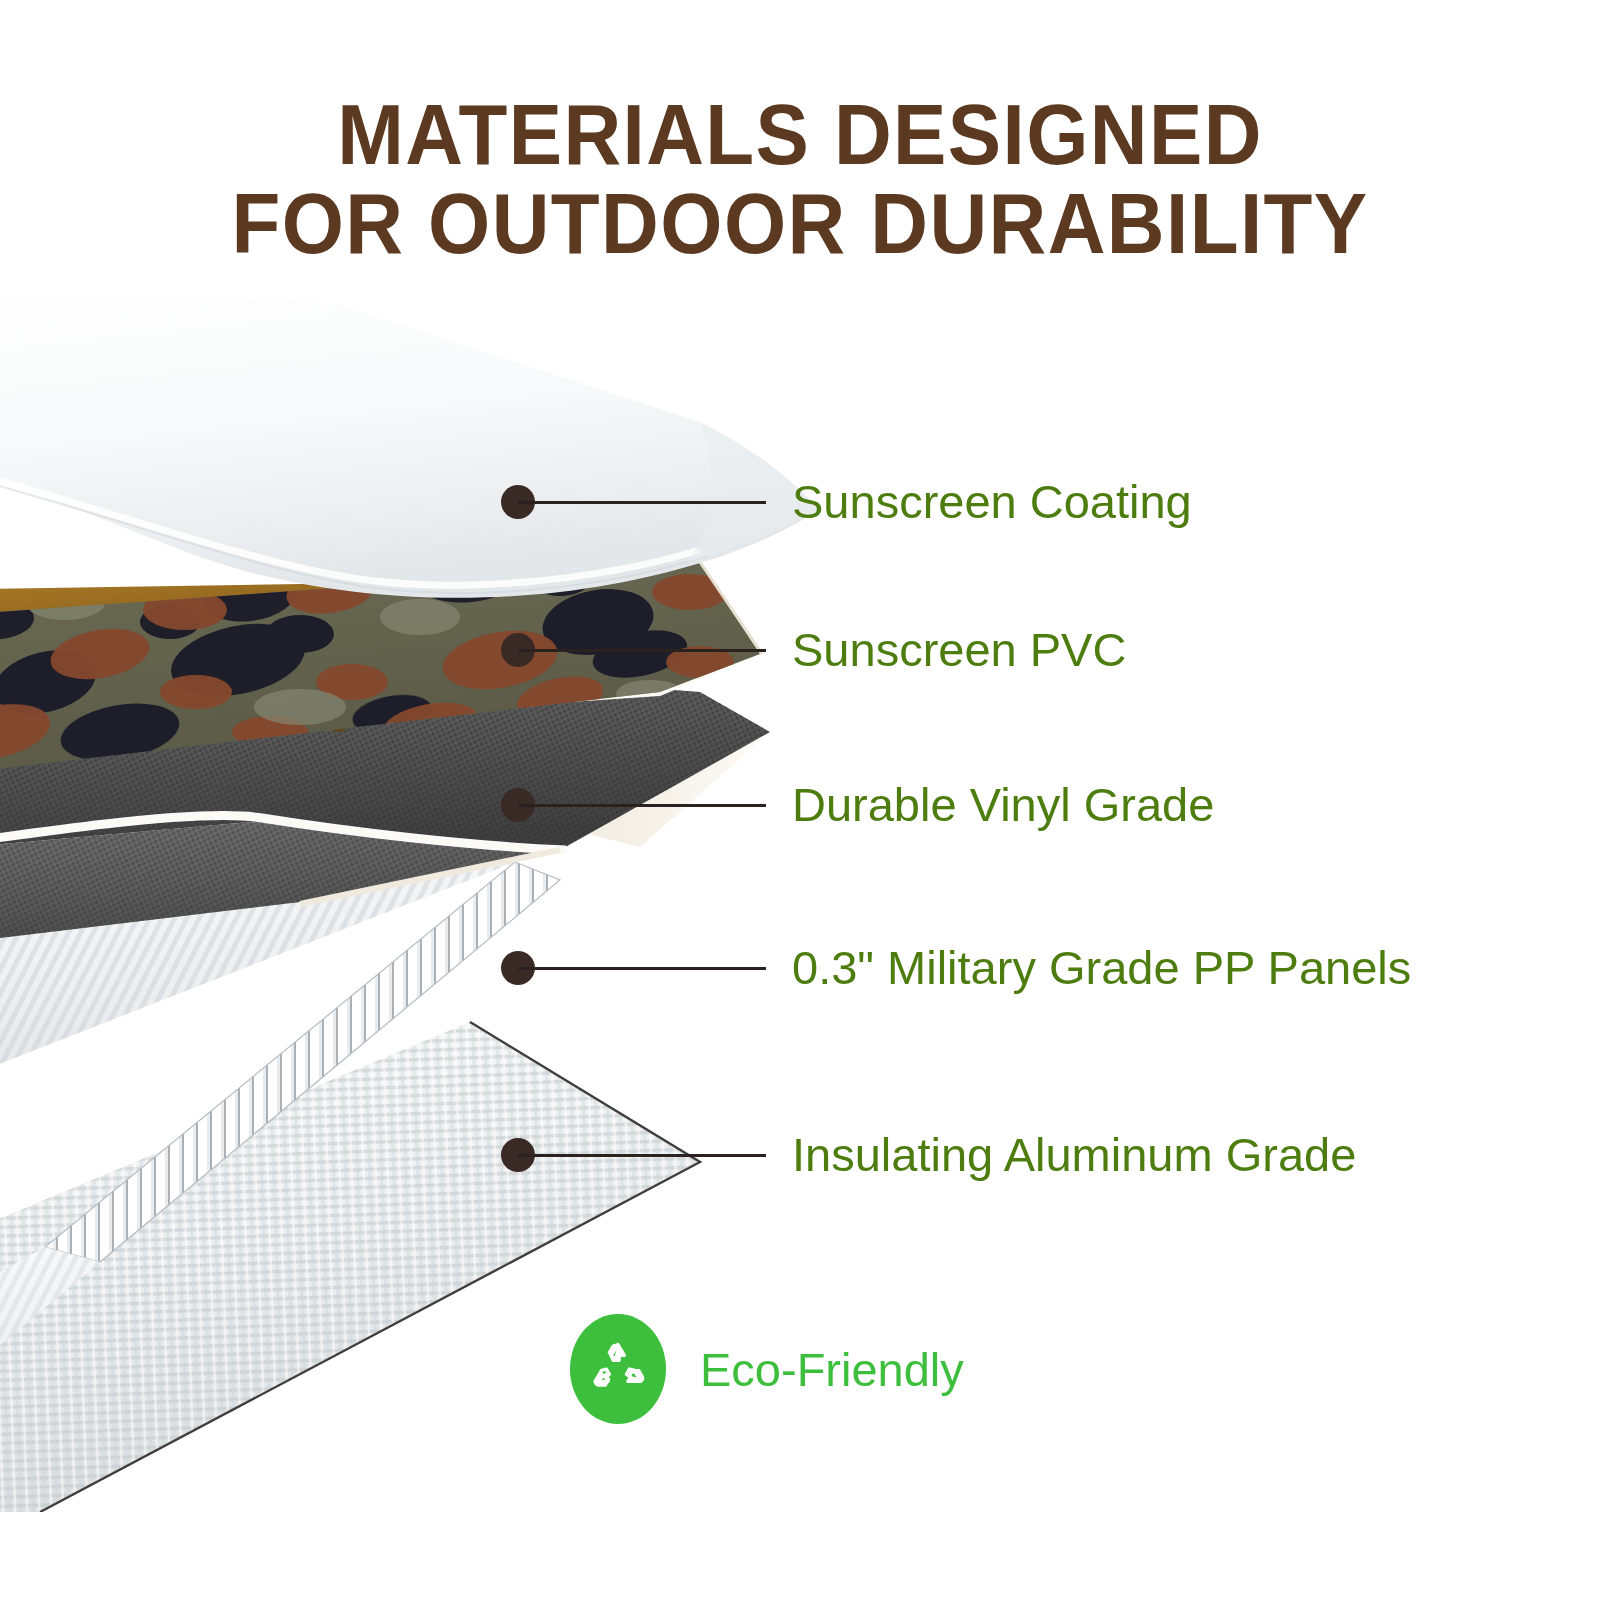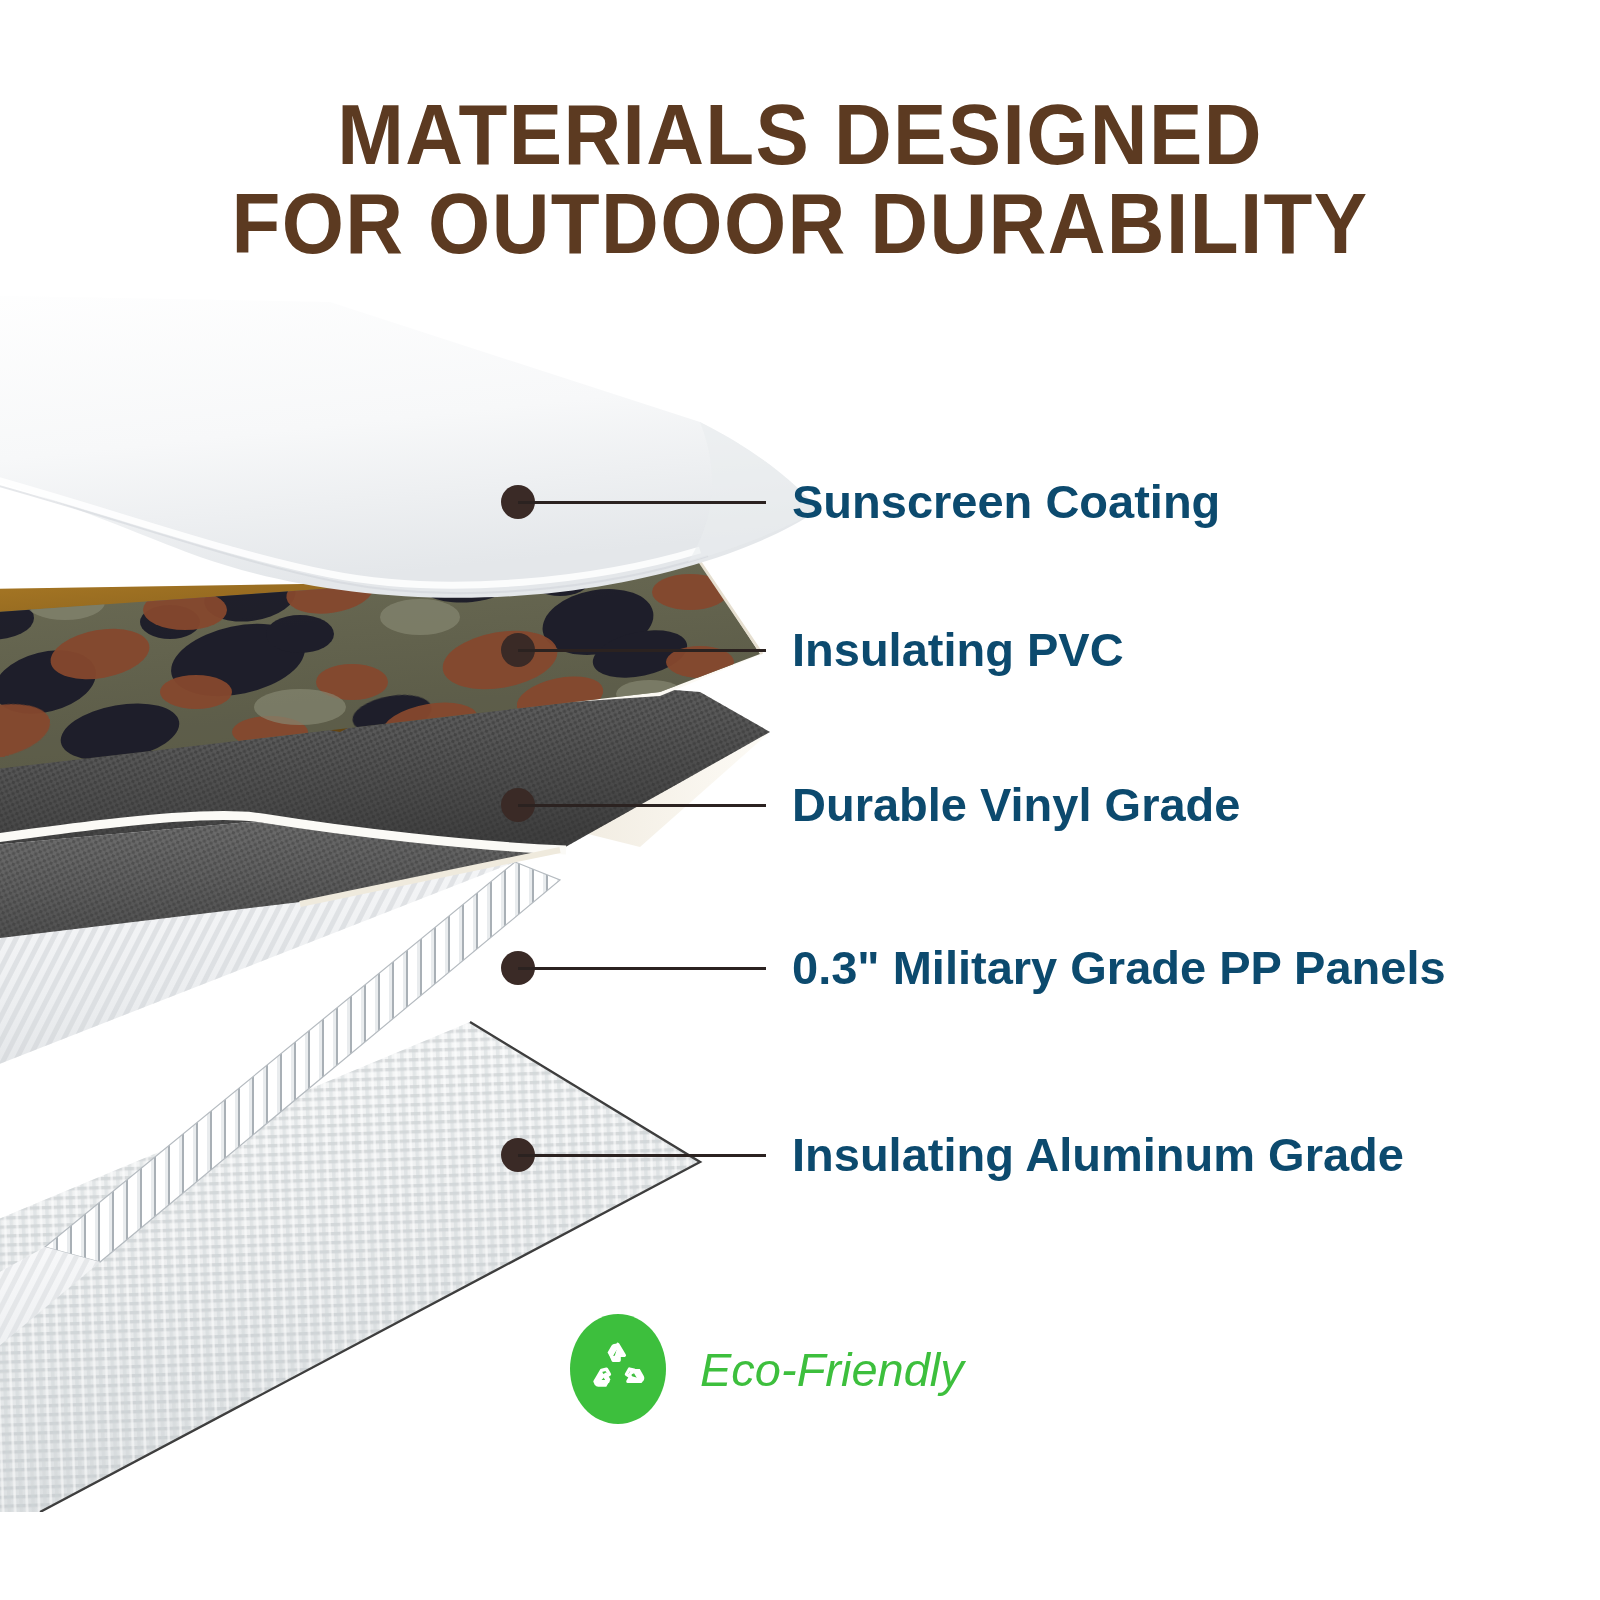--- a/index.html
+++ b/index.html
@@ -26,25 +26,25 @@
     white-space:nowrap;
   }
   .title-line{display:block;}
 
   
   .art{position:absolute;left:0;top:250px;width:900px;height:1250px;}
 
   
   .label{
     position:absolute;
-    color:#0c4a6e;
+    color:#4d7c0f;
     font-size:47px;
     line-height:1;
     white-space:nowrap;
-    font-weight:bold;
+    font-weight:normal;
   }
   
   .leader{position:absolute;height:3px;background:#2B2220;}
   .leader-dot{
     position:absolute;width:34px;height:34px;border-radius:50%;
     background:#3A2A26;
   }
 
   
   .badges{position:absolute;left:0;top:1280px;width:1600px;height:180px;}
@@ -255,38 +255,38 @@
   </svg>
 
   <div>
 
     <div class="leader-dot" style="left:501px;top:473px;"></div>
     <div class="leader" style="left:518px;top:489px;width:248px;"></div>
     <div class="label" style="left:792px;top:466px;">Sunscreen Coating</div>
 
     <div class="leader-dot" style="left:501px;top:621px;"></div>
     <div class="leader" style="left:518px;top:637px;width:248px;"></div>
-    <div class="label" style="left:792px;top:614px;">Insulating PVC</div>
+    <div class="label" style="left:792px;top:614px;">Sunscreen PVC</div>
 
     <div class="leader-dot" style="left:501px;top:776px;"></div>
     <div class="leader" style="left:518px;top:792px;width:248px;"></div>
     <div class="label" style="left:792px;top:769px;">Durable Vinyl Grade</div>
 
     <div class="leader-dot" style="left:501px;top:939px;"></div>
     <div class="leader" style="left:518px;top:955px;width:248px;"></div>
     <div class="label" style="left:792px;top:932px;">0.3" Military Grade PP Panels</div>
 
     <div class="leader-dot" style="left:501px;top:1126px;"></div>
     <div class="leader" style="left:518px;top:1142px;width:248px;"></div>
     <div class="label" style="left:792px;top:1119px;">Insulating Aluminum Grade</div>
   </div>
 
   <div class="badges">
 
-    <div class="badge" style="left:570px;top:22px;font-style:italic;">
+    <div class="badge" style="left:570px;top:22px;">
       <div class="badge-circle">
         <svg width="62" height="62" viewBox="0 0 64 64">
           <g fill="#ffffff">
             <path d="M31.8 7.2 L38.6 19.0 L34.0 19.0 L34.0 22.6 L25.6 22.6 L21.2 15.0 L25.2 7.9
                      C26.6 5.6 30.4 5.0 31.8 7.2 Z
                      M30.6 11.8 L26.8 18.4 L30.0 18.4 L30.0 19.4 L28.4 19.4 Z"></path>
             <path d="M7.6 45.0 L14.6 33.2 L16.9 37.2 L20.0 35.4 L24.2 42.8 L19.9 50.3
                      L11.6 50.3 C8.9 50.3 6.3 47.3 7.6 45.0 Z
                      M12.0 46.4 L19.6 46.4 L18.0 43.6 L18.9 43.1 L17.5 40.7 Z"></path>
             <path d="M56.2 45.2 L42.4 45.2 L44.7 41.2 L41.6 39.4 L45.8 32.0 L54.5 32.1

